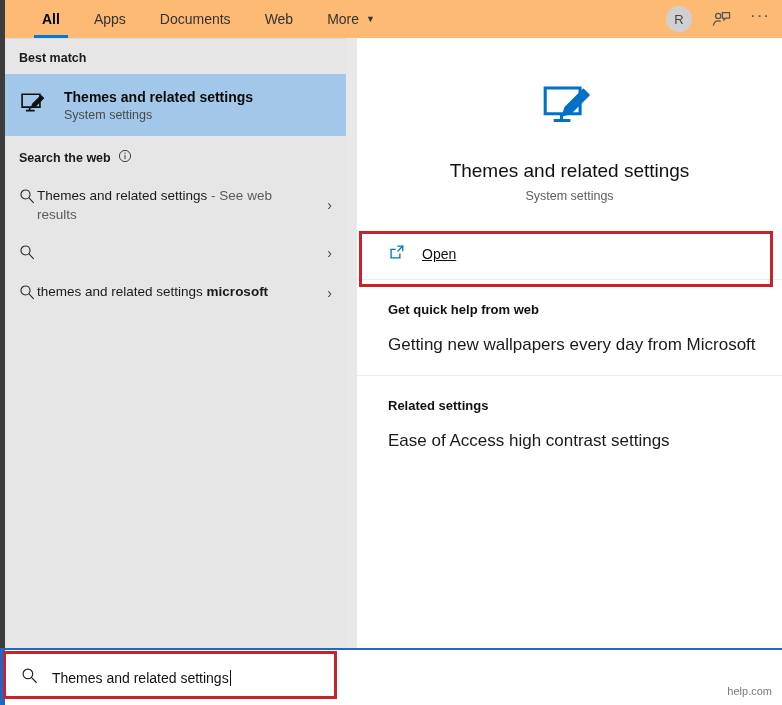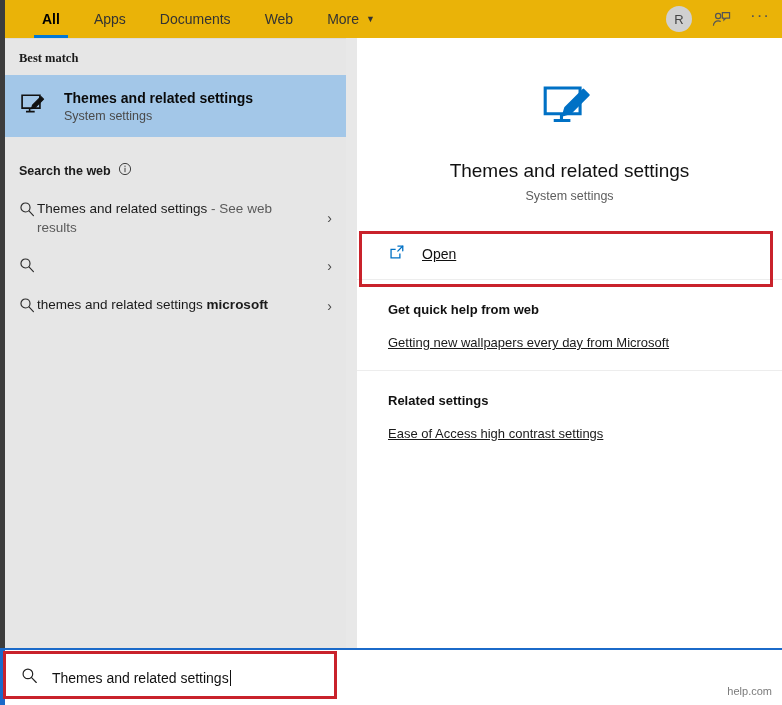--- a/index.html
+++ b/index.html
@@ -17,21 +17,21 @@
     background: #3c3c3c;
   }
   .taskbar-edge-accent {
     position: absolute; left: 0; top: 648px; width: 5px; height: 57px;
     background: #1b6ac9;
   }
 
   
   .header {
     position: absolute; left: 5px; top: 0; width: 777px; height: 38px;
-    background: #eab308;
+    background: #fdba74;
   }
   .tabs { position: absolute; left: 20px; top: 0; height: 38px; display: flex; align-items: center; }
   .tab {
     position: relative; height: 38px; display: flex; align-items: center;
     padding: 0 17px; font-size: 14px; color: #333; cursor: default;
   }
   .tab.active { color: #000; font-weight: 600; }
   .tab .underline {
     position: absolute; left: 9px; right: 9px; bottom: 0; height: 3px; background: #0078d7;
   }
@@ -52,23 +52,22 @@
 
   
   .left-pane {
     position: absolute; left: 5px; top: 38px; width: 341px; height: 610px;
     background: #e6e6e6;
     border-top: 1px solid #dcdcdc;
   }
   .section-head {
     font-size: 12.5px; font-weight: 700; color: #1a1a1a;
     padding: 12px 0 9px 14px;
-    font-family: Liberation Serif, serif;
-  }
-  .section-head-row { display: flex; align-items: center; gap: 7px; padding: 13px 0 10px 14px; margin-top: 12px; }
+  }
+  .section-head-row { display: flex; align-items: center; gap: 7px; padding: 13px 0 10px 14px; }
   .section-head-row .lbl { font-size: 12.5px; font-weight: 700; color: #1a1a1a; }
 
   .best-match {
     display: flex; align-items: center; gap: 14px;
     height: 62px; padding-left: 14px; background: #a3c7e8; cursor: default;
   }
   .bm-texts { display: flex; flex-direction: column; gap: 3px; }
   .bm-title { font-size: 14px; font-weight: 700; color: #0a0a0a; }
   .bm-sub { font-size: 12.5px; color: #4a4a4a; }
 
@@ -96,21 +95,21 @@
   .hero-sub { font-size: 12.5px; color: #5d5d5d; }
 
   .open-row {
     display: flex; align-items: center; gap: 16px;
     height: 50px; padding-left: 31px; cursor: default;
   }
   .open-label { font-size: 14px; color: #111; text-decoration: underline; }
 
   .rp-section { padding: 22px 0 20px 31px; border-top: 1px solid #ededed; }
   .rp-head { font-size: 13px; font-weight: 700; color: #111; margin-bottom: 18px; }
-  .rp-link { font-size: 13px; color: #1a1a1a; cursor: default; text-decoration: underline; }
+  .rp-link { font-size: 17px; color: #1a1a1a; cursor: default; }
 
   
   .annot { position: absolute; border: 3px solid #c9222b; pointer-events: none; }
   #annot-open   { left: 359px; top: 231px; width: 414px; height: 56px; }
   #annot-search { left: 3px;   top: 651px; width: 334px; height: 48px; }
 
   
   .searchbar {
     position: absolute; left: 5px; top: 648px; width: 777px; height: 57px;
     background: #ffffff; border-top: 2px solid #1b6ac9;

